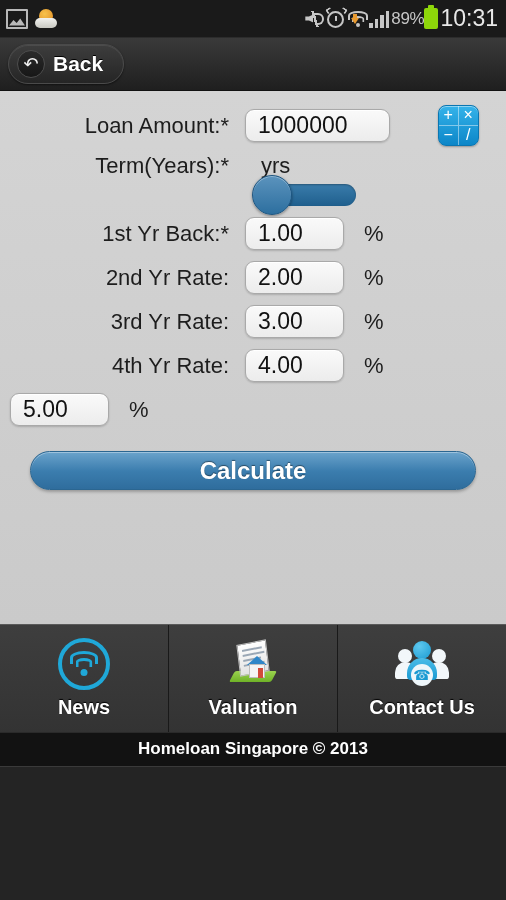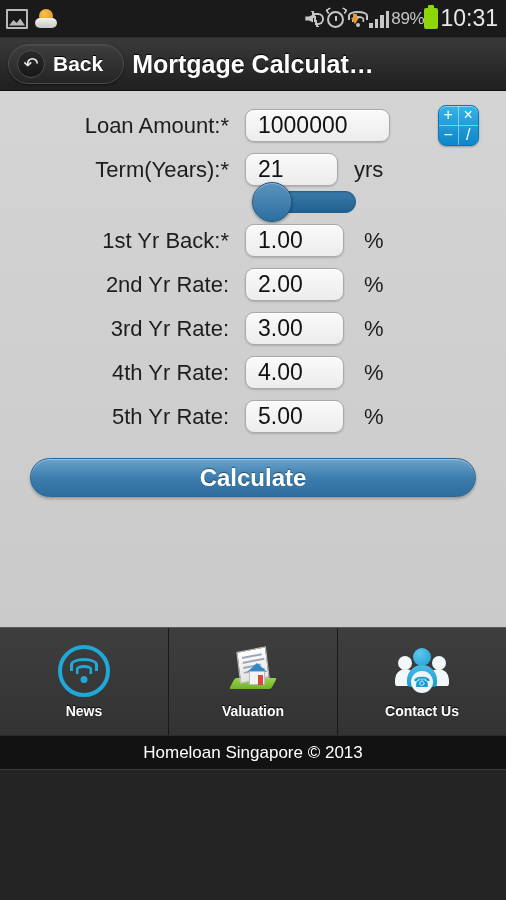--- a/index.html
+++ b/index.html
@@ -355,21 +355,21 @@
     align-items: center;
     justify-content: center;
     gap: 6px;
     background: linear-gradient(#3e3e3e, #333333);
     border-right: 1px solid #191919;
     cursor: pointer;
   }
   .navtab:last-child { border-right: none; }
   .navtab-label {
     color: #ffffff;
-    font-size: 14px;
+    font-size: 20px;
     font-weight: bold;
     text-shadow: 0 -1px 1px #000;
   }
   .nav-icon { width: 52px; height: 52px; position: relative; }
 
   
   .ni-news { border: 4px solid #1fa8d8; border-radius: 50%; }
   .ni-news .arc {
     position: absolute; left: 50%; transform: translateX(-50%);
     border: 3px solid #1fa8d8;
@@ -470,21 +470,21 @@
     flex: 0 0 35px;
     height: 35px;
     background: #121212;
     border-top: 1px solid #2a2a2a;
     border-bottom: 1px solid #3a3a3a;
     display: flex; align-items: center; justify-content: center;
   }
   .footer-text {
     color: #ffffff;
     font-size: 17px;
-    font-weight: normal;
+    font-weight: bold;
   }
   .dead-space { flex: 1 1 auto; background: #242424; }
 </style>
 </head>
 <body>
 
 <div id="app">
 
   <div class="statusbar">
     <div class="sb-left">
@@ -517,39 +517,37 @@
       <div class="icon-battery"></div>
       <div class="sb-clock">10:31</div>
     </div>
   </div>
 
   <div class="titlebar">
     <div class="back-btn">
       <div class="back-circle">↶</div>
       <div class="back-label">Back</div>
     </div>
-    <div class="title-text">Mortgage Calculat…</div>
   </div>
 
   <div class="content">
 
     <div class="form-row">
       <div class="row-label">Loan Amount:*</div>
       <input class="field field-loan" type="text" value="1000000" style="">
       <div class="calc-icon">
         <span>+</span>
         <span>×</span>
         <span>−</span>
         <span>/</span>
       </div>
     </div>
 
     <div class="form-row">
       <div class="row-label">Term(Years):*</div>
-      <input class="field field-term" type="text" value="21" style="">
       <div class="unit">yrs</div>
     </div>
 
     <div class="slider-row">
       <div class="slider">
         <div class="slider-thumb"></div>
       </div>
     </div>
 
     <div id="rate-rows">
@@ -567,21 +565,20 @@
           <div class="row-label">3rd Yr Rate:</div>
           <input class="field field-rate" type="text" value="3.00" style="">
           <div class="unit unit-pct">%</div>
         </div>
         <div class="form-row">
           <div class="row-label">4th Yr Rate:</div>
           <input class="field field-rate" type="text" value="4.00" style="">
           <div class="unit unit-pct">%</div>
         </div>
         <div class="form-row">
-          <div class="row-label">5th Yr Rate:</div>
           <input class="field field-rate" type="text" value="5.00" style="">
           <div class="unit unit-pct">%</div>
         </div>
       </div>
 
     <div class="calc-btn-wrap">
       <button class="calc-btn">Calculate</button>
     </div>
   </div>
 

